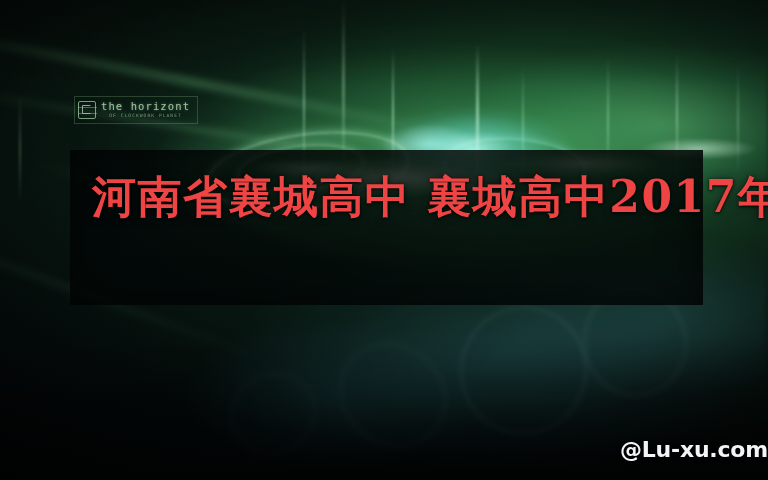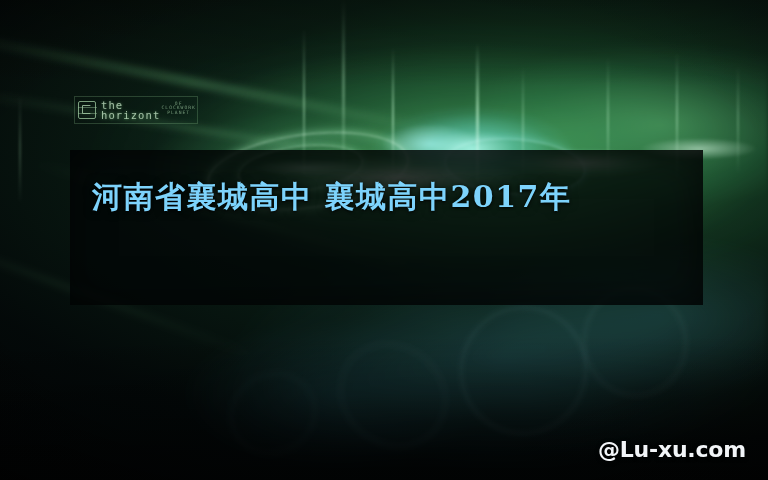--- a/index.html
+++ b/index.html
@@ -178,21 +178,21 @@
   .logo-mark::after {
     content: "";
     position: absolute;
     left: -1.5px; top: 4.5px;
     width: 19px; height: 5px;
     border-top: 1px solid rgba(188,235,188,0.45);
     border-bottom: 1px solid rgba(188,235,188,0.45);
   }
   .logo-text {
     display: flex;
-    flex-direction: row;
+    flex-direction: column;
     line-height: 1;
   }
   .logo-title {
     font-family: "DejaVu Sans Mono", monospace;
     font-size: 10.5px;
     letter-spacing: 1.1px;
     color: rgba(214,246,214,0.92);
     text-shadow: 0 0 3px rgba(140,230,150,0.6);
   }
   .logo-sub {
@@ -215,34 +215,34 @@
     box-shadow: inset 0 0 40px rgba(0,0,0,0.55);
   }
 
   .title-lines {
     position: absolute;
     left: 92px;
     top: 172px;
     width: 600px;
   }
   .title-line {
-    color: #7dd3fc;
+    color: #ef4444;
     font-family: "DejaVu Serif", "Liberation Serif", serif;
     font-weight: 700;
-    font-size: 30px;
+    font-size: 44px;
     line-height: 50px;
     letter-spacing: 1.5px;
     white-space: nowrap;
     text-shadow: 0 1px 3px rgba(0,0,0,0.85), 0 0 10px rgba(0,0,0,0.5);
   }
 
   
   .watermark {
     position: absolute;
-    right: 22px;
+    right: 0;
     bottom: 18px;
     color: #f2f5f8;
     font-family: "DejaVu Sans", "Liberation Sans", sans-serif;
     font-size: 22px;
     font-weight: 600;
     letter-spacing: -0.2px;
     text-shadow: 0 1px 4px rgba(0,0,0,0.9);
   }
 </style>
 </head>

